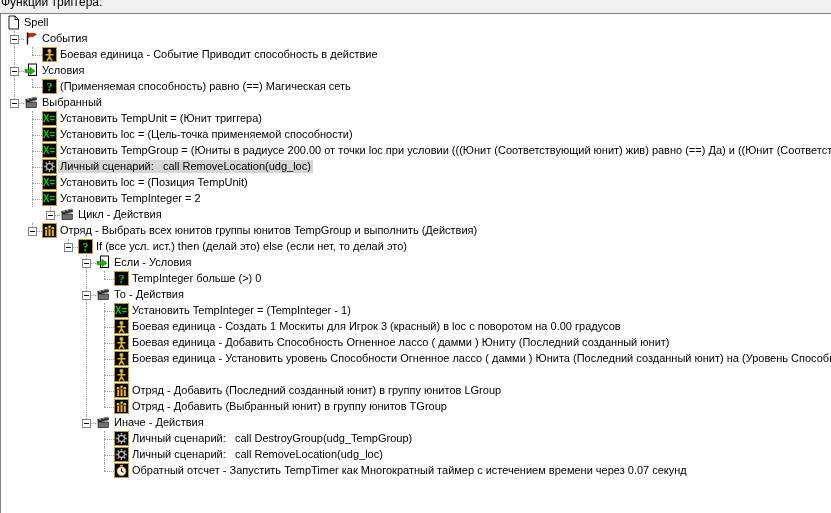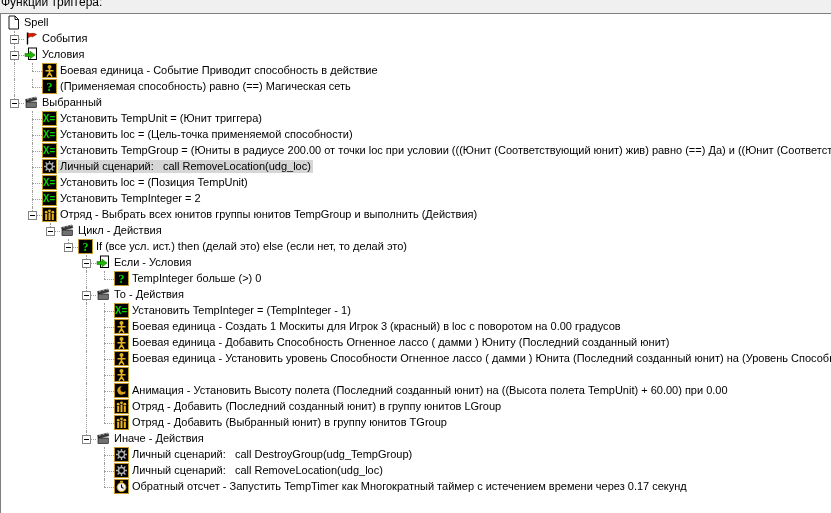--- a/index.html
+++ b/index.html
@@ -33,28 +33,28 @@
 <div id="tree-panel">
   <div id="tree">
       <div class="row"><span class="ic plain" style="left:5px"><svg viewBox="0 0 15 15">
             <path d="M3 1h6l3.5 3.5V14H3Z" fill="#fff" stroke="#000" stroke-width="0.9"></path>
             <path d="M9 1v3.5h3.5" fill="none" stroke="#000" stroke-width="0.9"></path>
           </svg></span><span class="lbl" style="left:21px">Spell</span></div>
       <div class="row"><div class="guide" style="left:13px;top:0;height:8px"></div><div class="guide" style="left:13px;top:8px;height:8px"></div><div class="hstub" style="left:13px;width:10px"></div><div class="expbtn" style="left:9px"><span class="minus"></span></div><span class="ic plain" style="left:23px"><svg viewBox="0 0 15 15">
             <path d="M3.5 1.5v12" stroke="#000" stroke-width="1.4"></path>
             <path d="M4 2c2.5 1.5 5-1 8.5 1.5L8.2 6C6.5 5 5.5 6 4 6.8Z" fill="#d81e00" stroke="#7a0c00" stroke-width="0.5"></path>
           </svg></span><span class="lbl" style="left:39px">События</span></div>
+      <div class="row"><div class="guide" style="left:13px;top:0;height:16px"></div><div class="guide" style="left:31px;top:0;height:8px"></div><div class="hstub" style="left:31px;width:10px"></div><span class="ic gold" style="left:41px"><svg viewBox="0 0 13 13">
+            <circle cx="6.5" cy="3" r="2" fill="#eab41e"></circle>
+            <path d="M6.5 5v4M2.5 6.8h8M6.5 9l-2.6 3.6M6.5 9l2.6 3.6" stroke="#eab41e" stroke-width="1.6" fill="none"></path>
+          </svg></span><span class="lbl" style="left:57px">Боевая единица - Событие Приводит способность в действие</span></div>
       <div class="row"><div class="guide" style="left:13px;top:0;height:8px"></div><div class="guide" style="left:13px;top:8px;height:8px"></div><div class="hstub" style="left:13px;width:10px"></div><div class="expbtn" style="left:9px"><span class="minus"></span></div><span class="ic plain" style="left:23px"><svg viewBox="0 0 15 15">
             <rect x="4.5" y="1" width="8" height="11.5" fill="#fff" stroke="#000"></rect>
             <path d="M1 6.5h5V4.2l5 3.8-5 3.8V9.5H1Z" fill="#1fb800" stroke="#0b6e00" stroke-width="0.6"></path>
           </svg></span><span class="lbl" style="left:39px">Условия</span></div>
-      <div class="row"><div class="guide" style="left:13px;top:0;height:16px"></div><div class="guide" style="left:31px;top:0;height:8px"></div><div class="hstub" style="left:31px;width:10px"></div><span class="ic gold" style="left:41px"><svg viewBox="0 0 13 13">
-            <circle cx="6.5" cy="3" r="2" fill="#eab41e"></circle>
-            <path d="M6.5 5v4M2.5 6.8h8M6.5 9l-2.6 3.6M6.5 9l2.6 3.6" stroke="#eab41e" stroke-width="1.6" fill="none"></path>
-          </svg></span><span class="lbl" style="left:57px">Боевая единица - Событие Приводит способность в действие</span></div>
       <div class="row"><div class="guide" style="left:13px;top:0;height:16px"></div><div class="guide" style="left:31px;top:0;height:8px"></div><div class="hstub" style="left:31px;width:10px"></div><span class="ic gold" style="left:41px"><svg viewBox="0 0 13 13">
             <text x="6.5" y="11" text-anchor="middle" font-size="12" font-weight="bold" fill="#00d800" font-family="Liberation Serif, serif">?</text>
           </svg></span><span class="lbl" style="left:57px">(Применяемая способность) равно (==) Магическая сеть</span></div>
       <div class="row"><div class="guide" style="left:13px;top:0;height:8px"></div><div class="hstub" style="left:13px;width:10px"></div><div class="expbtn" style="left:9px"><span class="minus"></span></div><span class="ic plain" style="left:23px"><svg viewBox="0 0 15 15">
             <path d="M1.5 4.5L12 2l.8 2.8L2.3 7.3Z" fill="#3c3c3c" stroke="#000" stroke-width="0.5"></path>
             <path d="M3.2 4.3l1.8-.5M6.7 3.4l1.8-.5M10.2 2.6l1.6-.4" stroke="#cfcfcf" stroke-width="0.9"></path>
             <rect x="2" y="7" width="10.3" height="5.5" fill="#707070" stroke="#000" stroke-width="0.6"></rect>
           </svg></span><span class="lbl" style="left:39px">Выбранный</span></div>
       <div class="row"><div class="guide" style="left:31px;top:0;height:8px"></div><div class="guide" style="left:31px;top:8px;height:8px"></div><div class="hstub" style="left:31px;width:10px"></div><span class="ic gold" style="left:41px"><svg viewBox="0 0 13 13">
             <text x="0" y="10.5" font-size="11" font-weight="bold" fill="#00d800" font-family="Liberation Sans, sans-serif" transform="scale(0.88,1)">X=</text>
@@ -71,33 +71,33 @@
               <path d="M6.5 1v2M6.5 10v2M1 6.5h2M10 6.5h2M2.6 2.6l1.4 1.4M9 9l1.4 1.4M10.4 2.6L9 4M4 9l-1.4 1.4"></path>
             </g>
             <circle cx="6.5" cy="6.5" r="1.2" fill="#000"></circle>
           </svg></span><span class="lbl sel" style="left:57px">Личный сценарий:   call RemoveLocation(udg_loc)</span></div>
       <div class="row"><div class="guide" style="left:31px;top:0;height:8px"></div><div class="guide" style="left:31px;top:8px;height:8px"></div><div class="hstub" style="left:31px;width:10px"></div><span class="ic gold" style="left:41px"><svg viewBox="0 0 13 13">
             <text x="0" y="10.5" font-size="11" font-weight="bold" fill="#00d800" font-family="Liberation Sans, sans-serif" transform="scale(0.88,1)">X=</text>
           </svg></span><span class="lbl" style="left:57px">Установить loc = (Позиция TempUnit)</span></div>
       <div class="row"><div class="guide" style="left:31px;top:0;height:8px"></div><div class="guide" style="left:31px;top:8px;height:8px"></div><div class="hstub" style="left:31px;width:10px"></div><span class="ic gold" style="left:41px"><svg viewBox="0 0 13 13">
             <text x="0" y="10.5" font-size="11" font-weight="bold" fill="#00d800" font-family="Liberation Sans, sans-serif" transform="scale(0.88,1)">X=</text>
           </svg></span><span class="lbl" style="left:57px">Установить TempInteger = 2</span></div>
+      <div class="row"><div class="guide" style="left:49px;top:0;height:8px"></div><div class="hstub" style="left:49px;width:10px"></div><div class="expbtn" style="left:45px"><span class="minus"></span></div><span class="ic plain" style="left:59px"><svg viewBox="0 0 15 15">
+            <path d="M1.5 4.5L12 2l.8 2.8L2.3 7.3Z" fill="#3c3c3c" stroke="#000" stroke-width="0.5"></path>
+            <path d="M3.2 4.3l1.8-.5M6.7 3.4l1.8-.5M10.2 2.6l1.6-.4" stroke="#cfcfcf" stroke-width="0.9"></path>
+            <rect x="2" y="7" width="10.3" height="5.5" fill="#707070" stroke="#000" stroke-width="0.6"></rect>
+          </svg></span><span class="lbl" style="left:75px">Цикл - Действия</span></div>
       <div class="row"><div class="guide" style="left:31px;top:0;height:8px"></div><div class="hstub" style="left:31px;width:10px"></div><div class="expbtn" style="left:27px"><span class="minus"></span></div><span class="ic gold" style="left:41px"><svg viewBox="0 0 13 13" fill="#eab41e">
             <circle cx="3.2" cy="4.2" r="1.4"></circle>
             <circle cx="9.8" cy="4.2" r="1.4"></circle>
             <circle cx="6.5" cy="2.8" r="1.4"></circle>
             <rect x="2.2" y="6" width="2" height="6"></rect>
             <rect x="5.5" y="4.6" width="2" height="7.4"></rect>
             <rect x="8.8" y="6" width="2" height="6"></rect>
           </svg></span><span class="lbl" style="left:57px">Отряд - Выбрать всех юнитов группы юнитов TempGroup и выполнить (Действия)</span></div>
-      <div class="row"><div class="guide" style="left:49px;top:0;height:8px"></div><div class="hstub" style="left:49px;width:10px"></div><div class="expbtn" style="left:45px"><span class="minus"></span></div><span class="ic plain" style="left:59px"><svg viewBox="0 0 15 15">
-            <path d="M1.5 4.5L12 2l.8 2.8L2.3 7.3Z" fill="#3c3c3c" stroke="#000" stroke-width="0.5"></path>
-            <path d="M3.2 4.3l1.8-.5M6.7 3.4l1.8-.5M10.2 2.6l1.6-.4" stroke="#cfcfcf" stroke-width="0.9"></path>
-            <rect x="2" y="7" width="10.3" height="5.5" fill="#707070" stroke="#000" stroke-width="0.6"></rect>
-          </svg></span><span class="lbl" style="left:75px">Цикл - Действия</span></div>
       <div class="row"><div class="guide" style="left:67px;top:0;height:8px"></div><div class="hstub" style="left:67px;width:10px"></div><div class="expbtn" style="left:63px"><span class="minus"></span></div><span class="ic gold" style="left:77px"><svg viewBox="0 0 13 13">
             <text x="6.5" y="11" text-anchor="middle" font-size="12" font-weight="bold" fill="#00d800" font-family="Liberation Serif, serif">?</text>
           </svg></span><span class="lbl" style="left:93px">If (все усл. ист.) then (делай это) else (если нет, то делай это)</span></div>
       <div class="row"><div class="guide" style="left:85px;top:0;height:8px"></div><div class="guide" style="left:85px;top:8px;height:8px"></div><div class="hstub" style="left:85px;width:10px"></div><div class="expbtn" style="left:81px"><span class="minus"></span></div><span class="ic plain" style="left:95px"><svg viewBox="0 0 15 15">
             <rect x="4.5" y="1" width="8" height="11.5" fill="#fff" stroke="#000"></rect>
             <path d="M1 6.5h5V4.2l5 3.8-5 3.8V9.5H1Z" fill="#1fb800" stroke="#0b6e00" stroke-width="0.6"></path>
           </svg></span><span class="lbl" style="left:111px">Если - Условия</span></div>
       <div class="row"><div class="guide" style="left:85px;top:0;height:16px"></div><div class="guide" style="left:103px;top:0;height:8px"></div><div class="hstub" style="left:103px;width:10px"></div><span class="ic gold" style="left:113px"><svg viewBox="0 0 13 13">
             <text x="6.5" y="11" text-anchor="middle" font-size="12" font-weight="bold" fill="#00d800" font-family="Liberation Serif, serif">?</text>
           </svg></span><span class="lbl" style="left:129px">TempInteger больше (&gt;) 0</span></div>
@@ -118,25 +118,20 @@
             <path d="M6.5 5v4M2.5 6.8h8M6.5 9l-2.6 3.6M6.5 9l2.6 3.6" stroke="#eab41e" stroke-width="1.6" fill="none"></path>
           </svg></span><span class="lbl" style="left:129px">Боевая единица - Добавить Способность Огненное лассо ( дамми ) Юниту (Последний созданный юнит)</span></div>
       <div class="row"><div class="guide" style="left:85px;top:0;height:16px"></div><div class="guide" style="left:103px;top:0;height:8px"></div><div class="guide" style="left:103px;top:8px;height:8px"></div><div class="hstub" style="left:103px;width:10px"></div><span class="ic gold" style="left:113px"><svg viewBox="0 0 13 13">
             <circle cx="6.5" cy="3" r="2" fill="#eab41e"></circle>
             <path d="M6.5 5v4M2.5 6.8h8M6.5 9l-2.6 3.6M6.5 9l2.6 3.6" stroke="#eab41e" stroke-width="1.6" fill="none"></path>
           </svg></span><span class="lbl" style="left:129px">Боевая единица - Установить уровень Способности Огненное лассо ( дамми ) Юнита (Последний созданный юнит) на (Уровень Способн</span></div>
       <div class="row"><div class="guide" style="left:85px;top:0;height:16px"></div><div class="guide" style="left:103px;top:0;height:8px"></div><div class="guide" style="left:103px;top:8px;height:8px"></div><div class="hstub" style="left:103px;width:10px"></div><span class="ic gold" style="left:113px"><svg viewBox="0 0 13 13">
             <circle cx="6.5" cy="3" r="2" fill="#eab41e"></circle>
             <path d="M6.5 5v4M2.5 6.8h8M6.5 9l-2.6 3.6M6.5 9l2.6 3.6" stroke="#eab41e" stroke-width="1.6" fill="none"></path>
           </svg></span></div>
-      <div class="row"><div class="guide" style="left:85px;top:0;height:16px"></div><div class="guide" style="left:103px;top:0;height:8px"></div><div class="guide" style="left:103px;top:8px;height:8px"></div><div class="hstub" style="left:103px;width:10px"></div><span class="ic gold" style="left:113px"><svg viewBox="0 0 13 13">
-            <circle cx="6.5" cy="6.5" r="4.2" fill="#d8a118"></circle>
-            <circle cx="8.4" cy="4.9" r="3" fill="#000"></circle>
-            <circle cx="9.3" cy="8.8" r="1.1" fill="#d8a118"></circle>
-          </svg></span><span class="lbl" style="left:129px">Анимация - Установить Высоту полета (Последний созданный юнит) на ((Высота полета TempUnit) + 60.00) при 0.00</span></div>
       <div class="row"><div class="guide" style="left:85px;top:0;height:16px"></div><div class="guide" style="left:103px;top:0;height:8px"></div><div class="guide" style="left:103px;top:8px;height:8px"></div><div class="hstub" style="left:103px;width:10px"></div><span class="ic gold" style="left:113px"><svg viewBox="0 0 13 13" fill="#eab41e">
             <circle cx="3.2" cy="4.2" r="1.4"></circle>
             <circle cx="9.8" cy="4.2" r="1.4"></circle>
             <circle cx="6.5" cy="2.8" r="1.4"></circle>
             <rect x="2.2" y="6" width="2" height="6"></rect>
             <rect x="5.5" y="4.6" width="2" height="7.4"></rect>
             <rect x="8.8" y="6" width="2" height="6"></rect>
           </svg></span><span class="lbl" style="left:129px">Отряд - Добавить (Последний созданный юнит) в группу юнитов LGroup</span></div>
       <div class="row"><div class="guide" style="left:85px;top:0;height:16px"></div><div class="guide" style="left:103px;top:0;height:8px"></div><div class="hstub" style="left:103px;width:10px"></div><span class="ic gold" style="left:113px"><svg viewBox="0 0 13 13" fill="#eab41e">
             <circle cx="3.2" cy="4.2" r="1.4"></circle>
@@ -162,15 +157,15 @@
             <g stroke="#b0b0b0" stroke-width="1.4" fill="none">
               <circle cx="6.5" cy="6.5" r="3"></circle>
               <path d="M6.5 1v2M6.5 10v2M1 6.5h2M10 6.5h2M2.6 2.6l1.4 1.4M9 9l1.4 1.4M10.4 2.6L9 4M4 9l-1.4 1.4"></path>
             </g>
             <circle cx="6.5" cy="6.5" r="1.2" fill="#000"></circle>
           </svg></span><span class="lbl" style="left:129px">Личный сценарий:   call RemoveLocation(udg_loc)</span></div>
       <div class="row"><div class="guide" style="left:103px;top:0;height:8px"></div><div class="hstub" style="left:103px;width:10px"></div><span class="ic gold" style="left:113px"><svg viewBox="0 0 13 13">
             <rect x="5" y="0.8" width="3" height="1.6" fill="#d8a118"></rect>
             <circle cx="6.5" cy="7.2" r="4.4" fill="#f4f4f4" stroke="#d8a118"></circle>
             <path d="M6.5 7.2V4.4M6.5 7.2l2 1.2" stroke="#000" stroke-width="1.1" fill="none"></path>
-          </svg></span><span class="lbl" style="left:129px">Обратный отсчет - Запустить TempTimer как Многократный таймер с истечением времени через 0.17 секунд</span></div>
+          </svg></span><span class="lbl" style="left:129px">Обратный отсчет - Запустить TempTimer как Многократный таймер с истечением времени через 0.07 секунд</span></div>
     </div>
 </div>
 
 </body></html>

